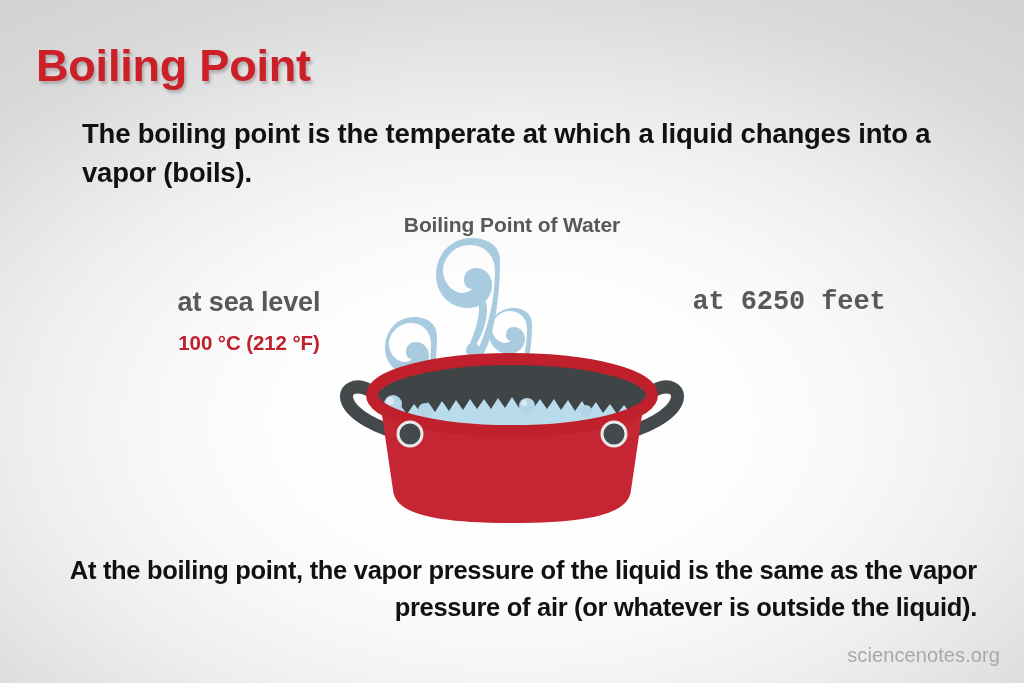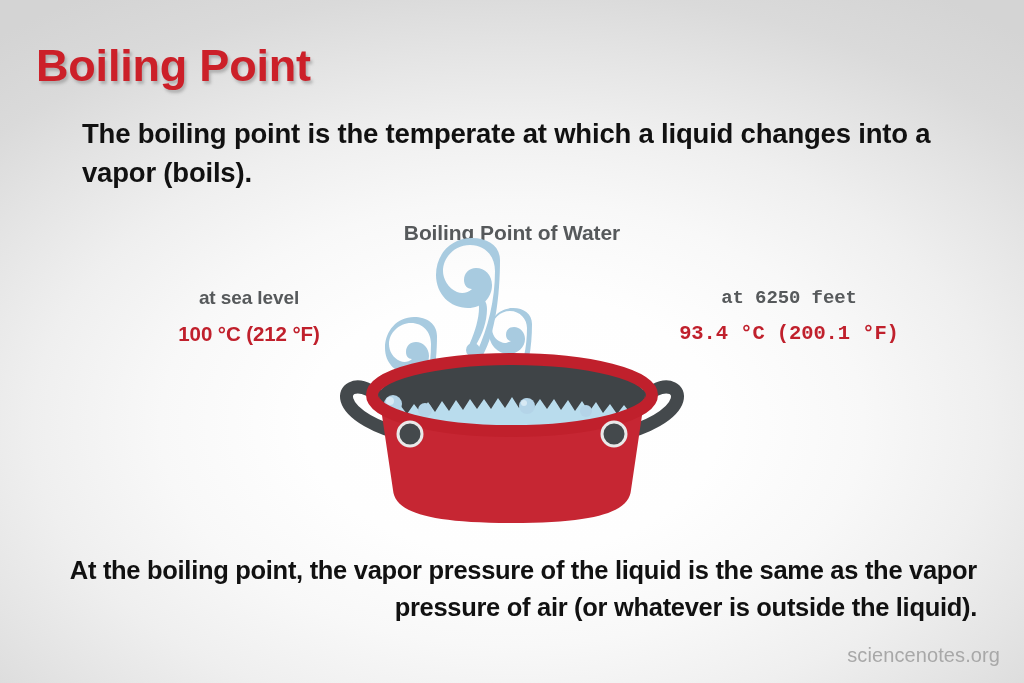--- a/index.html
+++ b/index.html
@@ -56,42 +56,42 @@
     font-size: 27.5px;
     font-weight: bold;
     line-height: 1.42;
     color: #111111;
     letter-spacing: -0.2px;
   }
 
   
   .section-heading {
     position: absolute;
-    top: 221px;
+    top: 213px;
     left: 0;
     width: 1024px;
     text-align: center;
     font-size: 21px;
     font-weight: bold;
     color: #56595b;
     letter-spacing: -0.1px;
   }
 
   
   .data-col {
     position: absolute;
     top: 287px;
     width: 330px;
     text-align: center;
   }
   .data-col.left  { left: 84px; }
   .data-col.right { left: 624px; font-family: Liberation Mono, monospace; }
 
   .data-label {
-    font-size: 19px;
+    font-size: 27px;
     font-weight: bold;
     color: #56595b;
     letter-spacing: -0.1px;
   }
   .data-value {
     margin-top: 13px;
     font-size: 20.5px;
     font-weight: bold;
     color: #c0202c;
     letter-spacing: -0.1px;
@@ -143,21 +143,20 @@
 
   <div class="section-heading">Boiling Point of Water</div>
 
   <div class="data-col left">
     <div class="data-label">at sea level</div>
     <div class="data-value">100 °C (212 °F)</div>
   </div>
 
   <div class="data-col right">
     <div class="data-label">at 6250 feet</div>
-    <div class="data-value">93.4 °C (200.1 °F)</div>
   </div>
 
   <div class="illustration">
     <svg width="362" height="300" viewBox="0 0 362 300" xmlns="http://www.w3.org/2000/svg">
 
       <g>
 
         <path fill="#a8cbe0" d="M169 22
                  C169 8 157 0 141 0
                  C120 0 105 16 105 37

